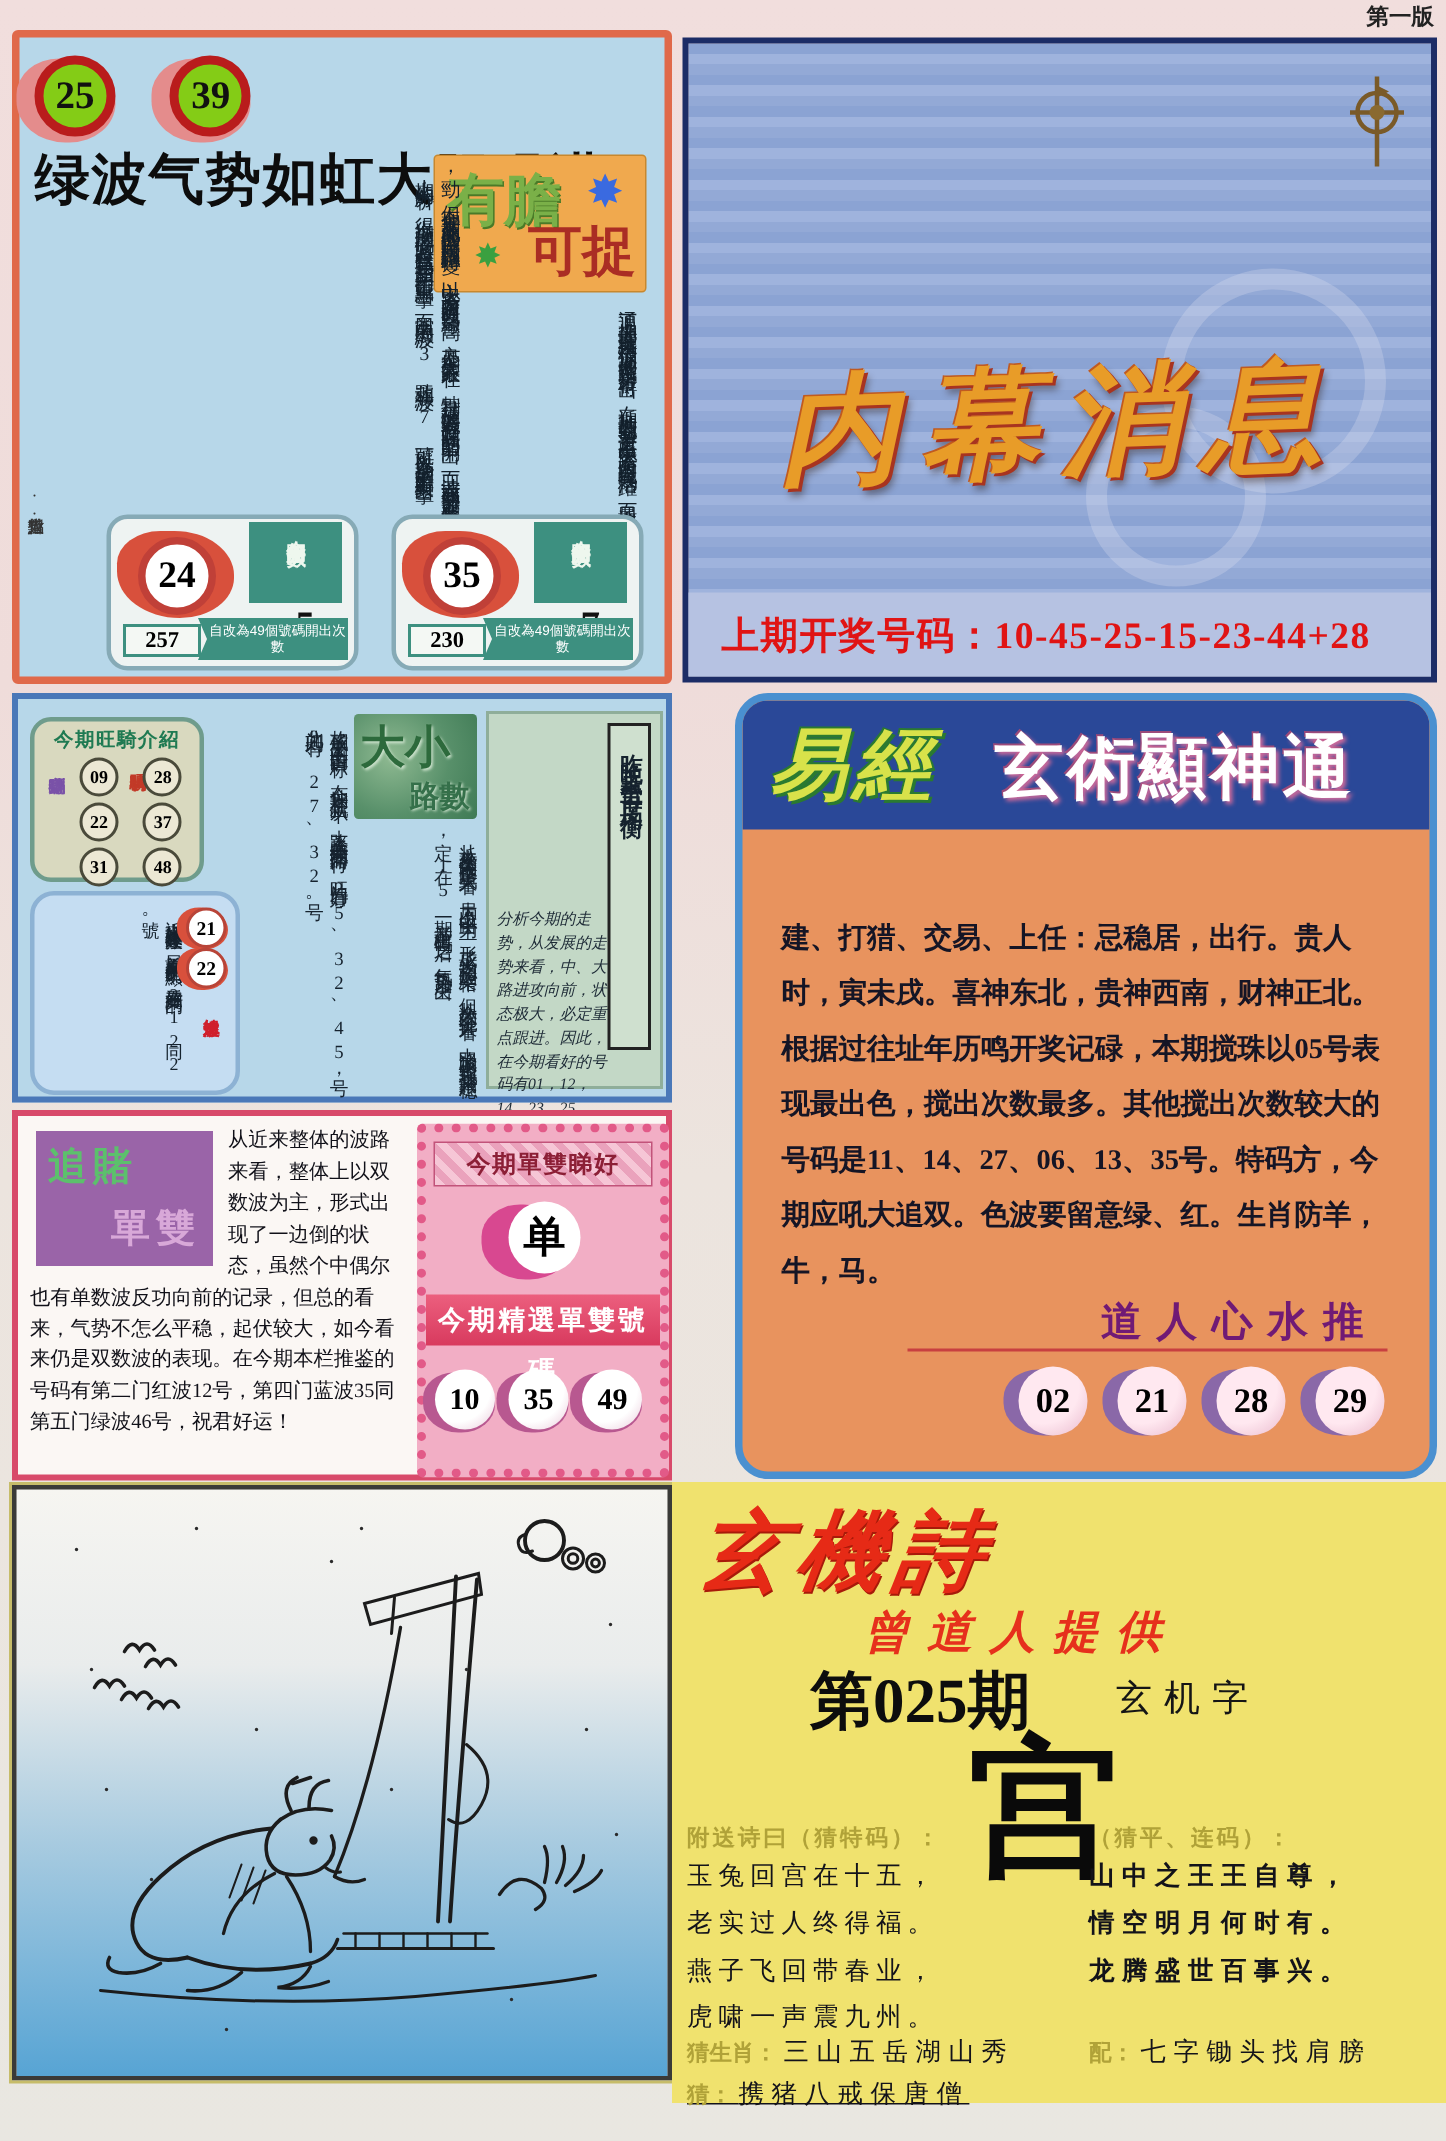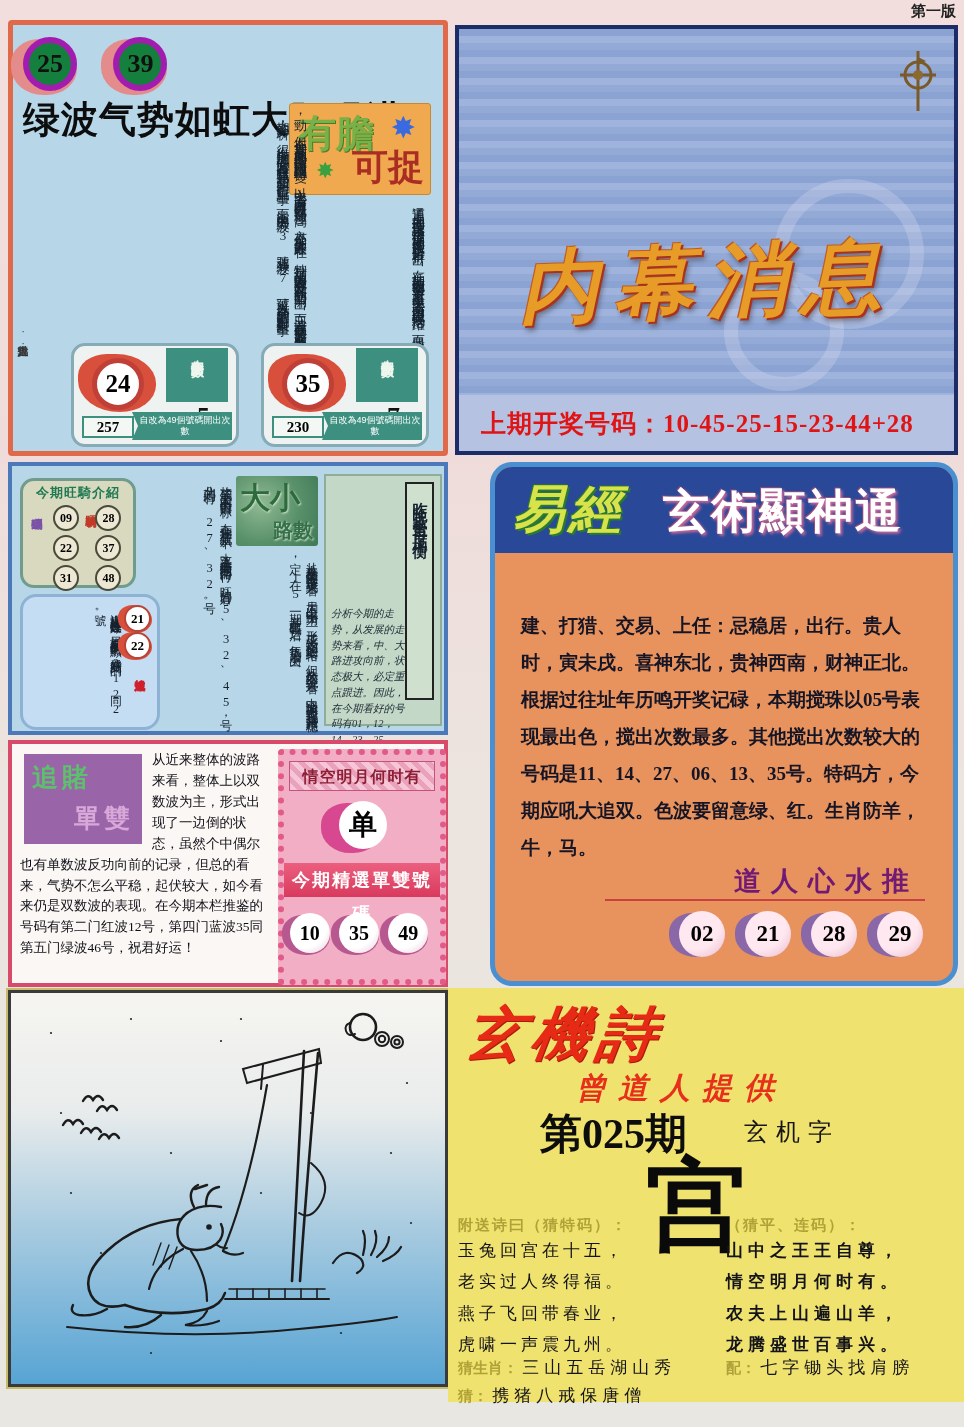--- a/index.html
+++ b/index.html
@@ -11,22 +11,22 @@
   .panel { position:absolute; }
   .vtext { writing-mode:vertical-rl; text-orientation:upright; }
   .blob { position:absolute; border-radius:48% 60% 52% 55%; z-index:0; }
 
   
   #p1 { left:8px; top:20px; width:440px; height:436px; background:#b7d7e9;
         border:5px solid #e0694a; border-radius:4px; }
   #p1 .headrow { position:absolute; left:10px; top:12px; width:420px; height:62px; }
   .bigball { position:relative; width:58px; height:58px; display:inline-block; margin-right:28px; vertical-align:middle;}
   .bigball .blob { left:-12px; top:2px; width:66px; height:56px; background:#e48c8c; }
-  .bigball .ring { position:relative; z-index:1; width:54px; height:54px; border:6px solid #a21caf; border-radius:50%;
-                   background:#15803d; display:flex; align-items:center; justify-content:center;
+  .bigball .ring { position:relative; z-index:1; width:54px; height:54px; border:6px solid #b91c1c; border-radius:50%;
+                   background:#84cc16; display:flex; align-items:center; justify-content:center;
                    font:bold 26px "Liberation Serif", serif; color:#111; }
   #p1 .title { display:inline-block; vertical-align:middle; font:bold 37px "Liberation Serif", serif; color:#0d0d0d; letter-spacing:1px; }
   #p1 .badge { position:absolute; right:12px; top:78px; width:142px; height:92px; background:#f0a94e;
                border:1px solid #c8882e; border-radius:3px; overflow:hidden; }
   #p1 .badge .b1 { position:absolute; left:8px; top:4px; font:bold 38px "Liberation Serif", serif; color:#7ab048;
                    text-shadow:1px 1px 0 #4a7a28; }
   #p1 .badge .b2 { position:absolute; right:6px; bottom:2px; font:bold 36px "Liberation Serif", serif; color:#aa2d24; }
   #p1 .badge .star1 { position:absolute; right:14px; top:6px; font-size:30px; color:#3a6ae0; }
   #p1 .badge .star2 { position:absolute; left:26px; bottom:10px; font-size:22px; color:#3aa040; }
   #p1 .vbody { position:absolute; font:13px/1.35 "Liberation Serif", serif; color:#13202c; letter-spacing:2px; }
@@ -158,21 +158,21 @@
   #p7 .xlabel { position:absolute; left:296px; top:128px; font:24px "Liberation Serif", serif; color:#151515; letter-spacing:8px; }
   #p7 .xchar { position:absolute; left:198px; top:152px; font:bold 100px "Liberation Serif", serif; color:#0a0a0a; }
   #p7 .phead { font:bold 15px "Liberation Serif", serif; color:#b0a238; letter-spacing:2px; }
   #p7 .pline { font:17px/1.85 "Liberation Serif", serif; color:#13131a; letter-spacing:4px; }
   #p7 .colL { position:absolute; left:10px; top:228px; width:255px; }
   #p7 .colR { position:absolute; left:278px; top:228px; width:235px; }
   #p7 .colR .pline { letter-spacing:5px;font-weight:bold; }
   #p7 .brow { position:absolute; font:17px "Liberation Serif", serif; color:#13131a; }
   #p7 .b1 { left:10px; top:368px; }
   #p7 .b2 { left:278px; top:368px; }
-  #p7 .b3 { left:10px; top:396px; }
+  #p7 .b3 { left:10px; top:396px;text-decoration:underline; }
   #p7 .blab { color:#b0a238; font-weight:bold; font-size:15px; }
   #p7 .btxt { letter-spacing:5px; }
 </style>
 </head>
 <body>
 
 <div id="page">
 
   <div id="edition">第一版</div>
 
@@ -282,21 +282,21 @@
 
   <div id="p4" class="panel">
     <div class="flow">
       <div id="zb">
         <span class="z1">追賭</span>
         <span class="z2">單雙</span>
       </div>
       <span>从近来整体的波路来看，整体上以双数波为主，形式出现了一边倒的状态，虽然个中偶尔也有单数波反功向前的记录，但总的看来，气势不怎么平稳，起伏较大，如今看来仍是双数波的表现。在今期本栏推鉴的号码有第二门红波12号，第四门蓝波35同第五门绿波46号，祝君好运！</span>
     </div>
     <div id="pinkbox">
-      <div class="ph">情空明月何时有</div>
+      <div class="ph">今期單雙睇好</div>
       <div class="pcircle">
         <span class="blob"></span>
         <span class="ring">单</span>
       </div>
       <div class="pband">今期精選單雙號碼</div>
       <div class="pballs">
         <span class="pball">
           <span class="blob"></span>
           <span class="ring">10</span>
         </span>
@@ -428,21 +428,20 @@
       <div class="phead">附送诗曰（猜特码）：</div>
       <div class="pline">玉兔回宫在十五，</div>
       <div class="pline">老实过人终得福。</div>
       <div class="pline">燕子飞回带春业，</div>
       <div class="pline">虎啸一声震九州。</div>
     </div>
     <div class="colR">
       <div class="phead">（猜平、连码）：</div>
       <div class="pline">山中之王王自尊，</div>
       <div class="pline">情空明月何时有。</div>
-      <div class="pline">农夫上山遍山羊，</div>
       <div class="pline">龙腾盛世百事兴。</div>
     </div>
 
     <div class="brow b1">
       <span class="blab">猜生肖：</span>
       <span class="btxt">三山五岳湖山秀</span>
     </div>
     <div class="brow b2">
       <span class="blab">配：</span>
       <span class="btxt">七字锄头找肩膀</span>

